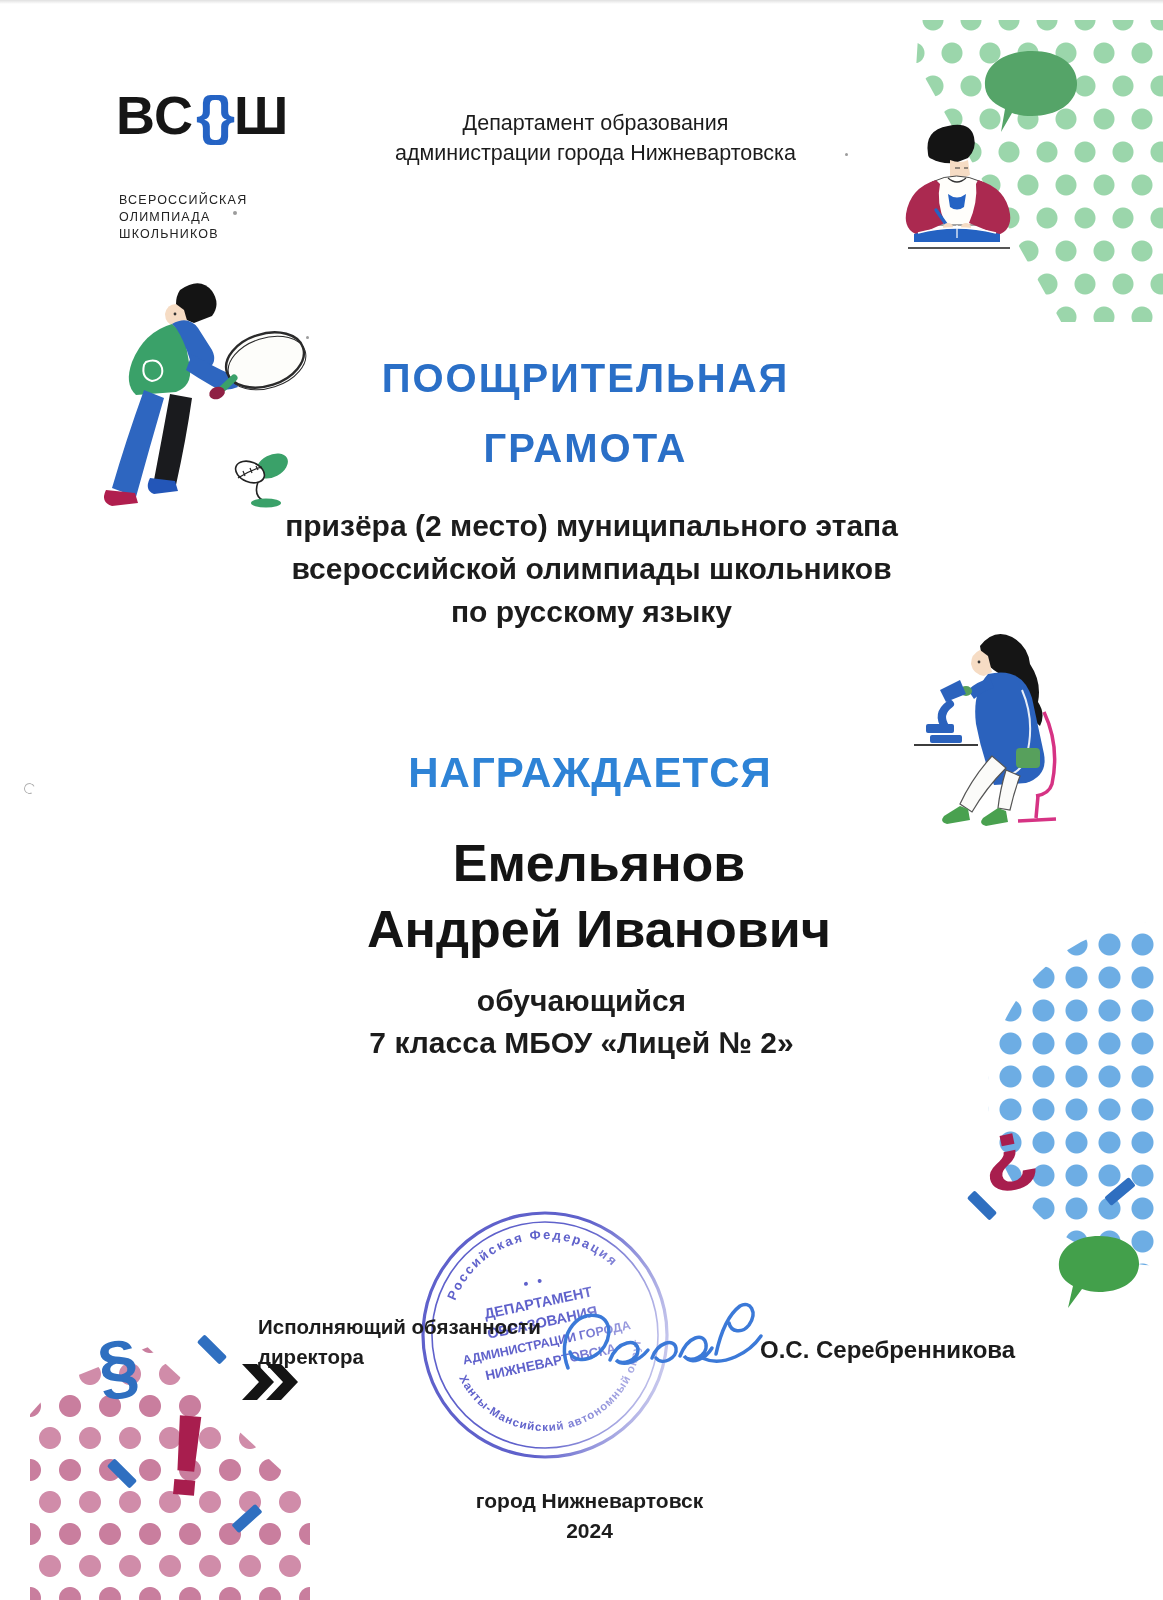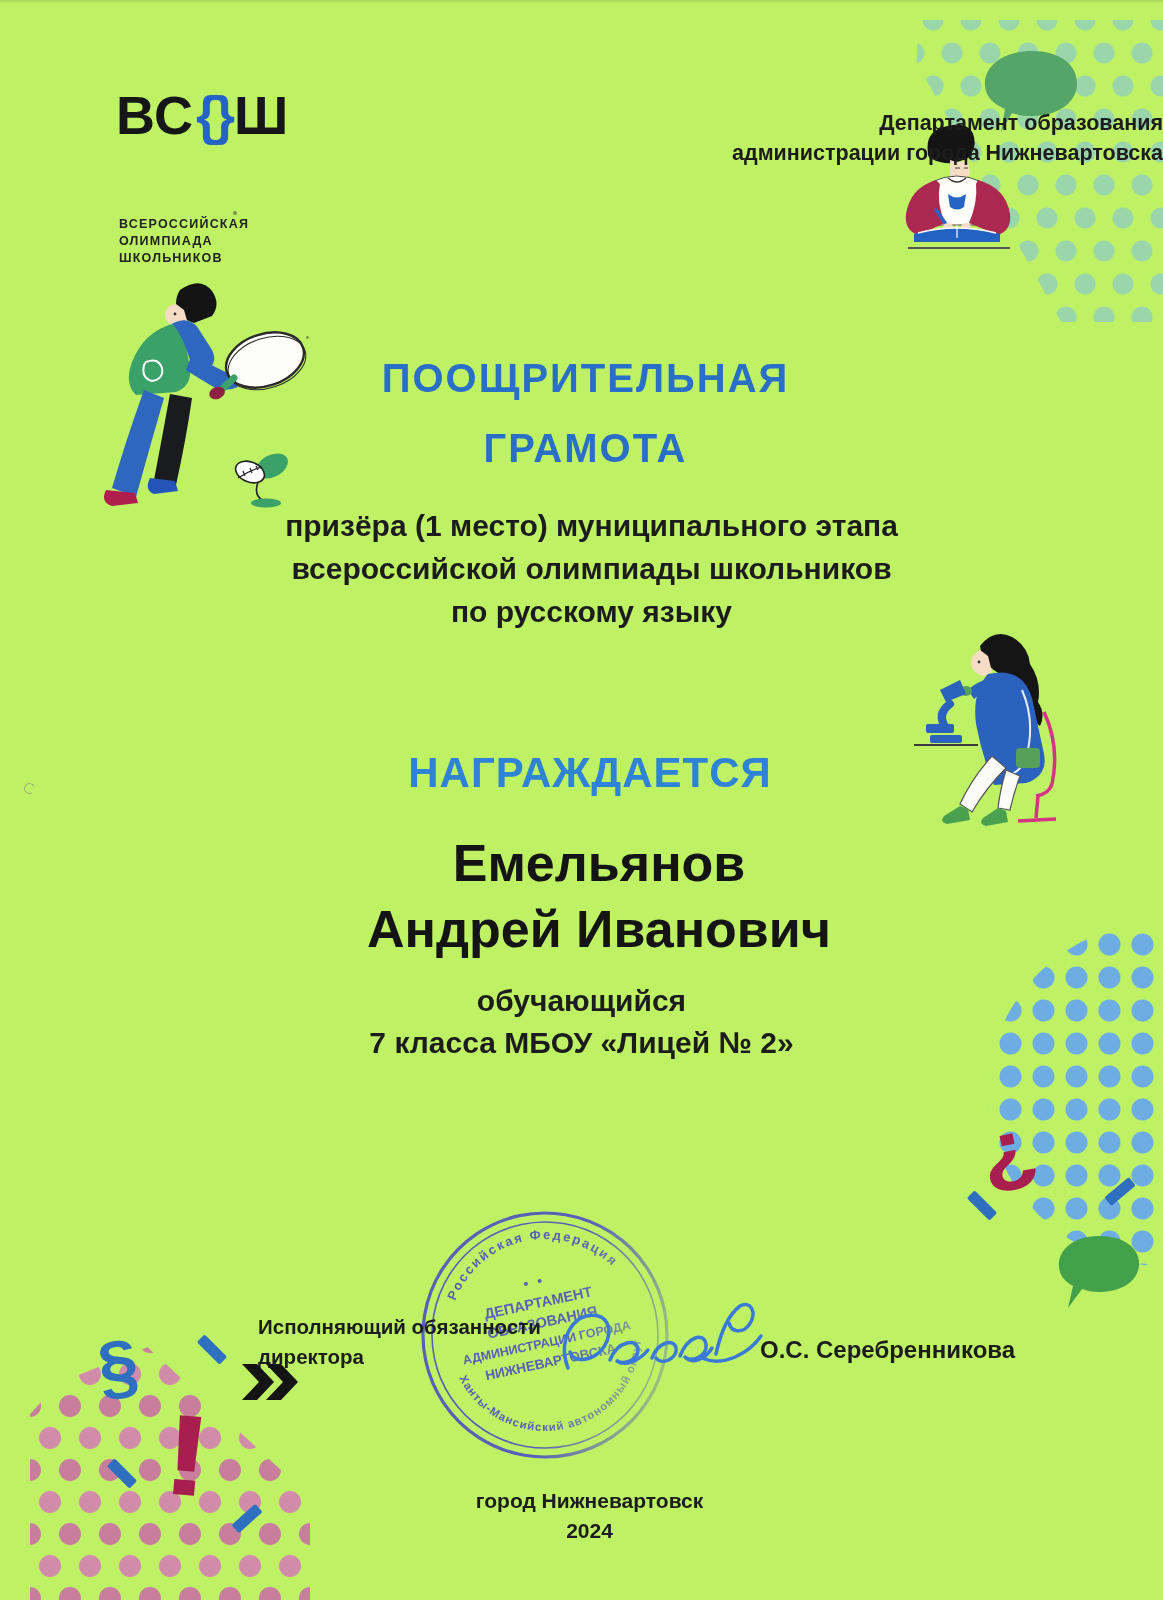--- a/index.html
+++ b/index.html
@@ -1,34 +1,34 @@
 <!DOCTYPE html>
 <html><head>
 <meta charset="utf-8">
 <style>
   html,body{margin:0;padding:0;background:#e9e9e7;}
   .page{
     position:relative;width:1163px;height:1600px;margin:0 auto;
-    background:#bef264;overflow:hidden;
+    background:#ffffff;overflow:hidden;
     font-family:"Liberation Sans","DejaVu Sans",sans-serif;color:#1c1c1c;
   }
   .page::after{content:'';position:absolute;top:0;left:0;right:0;height:4px;
     background:linear-gradient(180deg,rgba(0,0,0,.12),rgba(0,0,0,0));pointer-events:none;}
   .abs{position:absolute;}
   .centered{position:absolute;left:0;right:0;text-align:center;}
 
   
   .logo{left:116px;top:88px;font-weight:900;font-size:54px;letter-spacing:1px;line-height:1;}
   .logo .dark{color:#161616;}
   .logo .braces{color:#2563c4;letter-spacing:-3px;margin:0 2px;}
-  .logo-tagline{left:119px;top:192px;font-size:12.5px;font-weight:700;letter-spacing:1.2px;
-    line-height:17px;color:#222;margin-top:24px;}
-
-  
-  .issuer{top:108px;padding-left:28px;font-size:21.5px;font-weight:700;line-height:30px;text-align:right;}
+  .logo-tagline{left:119px;top:192px;font-size:12.5px;font-weight:400;letter-spacing:1.2px;
+    line-height:17px;color:#222;}
+
+  
+  .issuer{top:108px;padding-left:28px;font-size:21.5px;font-weight:400;line-height:30px;}
   .title{top:343px;padding-left:8px;font-size:40px;font-weight:700;line-height:70px;
     color:#2a6fc7;letter-spacing:2px;}
   .subtitle{top:504px;padding-left:20px;font-size:30px;font-weight:700;line-height:43px;}
   .award{top:740px;padding-left:17px;font-size:42px;font-weight:700;letter-spacing:1px;color:#2e83d6;margin-top:9px;}
   .name{top:830px;padding-left:35px;font-size:52px;font-weight:700;line-height:66px;color:#141414;}
   .details{top:980px;font-size:30px;font-weight:700;line-height:42px;}
   .footer{top:1486px;padding-left:16px;font-size:21px;font-weight:700;line-height:30px;text-align:center;}
 
   
   .signer-left{left:258px;top:1312px;font-size:20.5px;font-weight:700;line-height:30px;}
@@ -160,21 +160,21 @@
     <div>Департамент образования</div>
     <div>администрации города Нижневартовска</div>
   </div>
 
   <div class="centered title">
     <div>ПООЩРИТЕЛЬНАЯ</div>
     <div>ГРАМОТА</div>
   </div>
 
   <div class="centered subtitle">
-    <div>призёра (1 место) муниципального этапа</div>
+    <div>призёра (2 место) муниципального этапа</div>
     <div>всероссийской олимпиады школьников</div>
     <div>по русскому языку</div>
   </div>
 
   <div class="centered award">НАГРАЖДАЕТСЯ</div>
 
   <div class="centered name">
     <div>Емельянов</div>
     <div>Андрей Иванович</div>
   </div>

